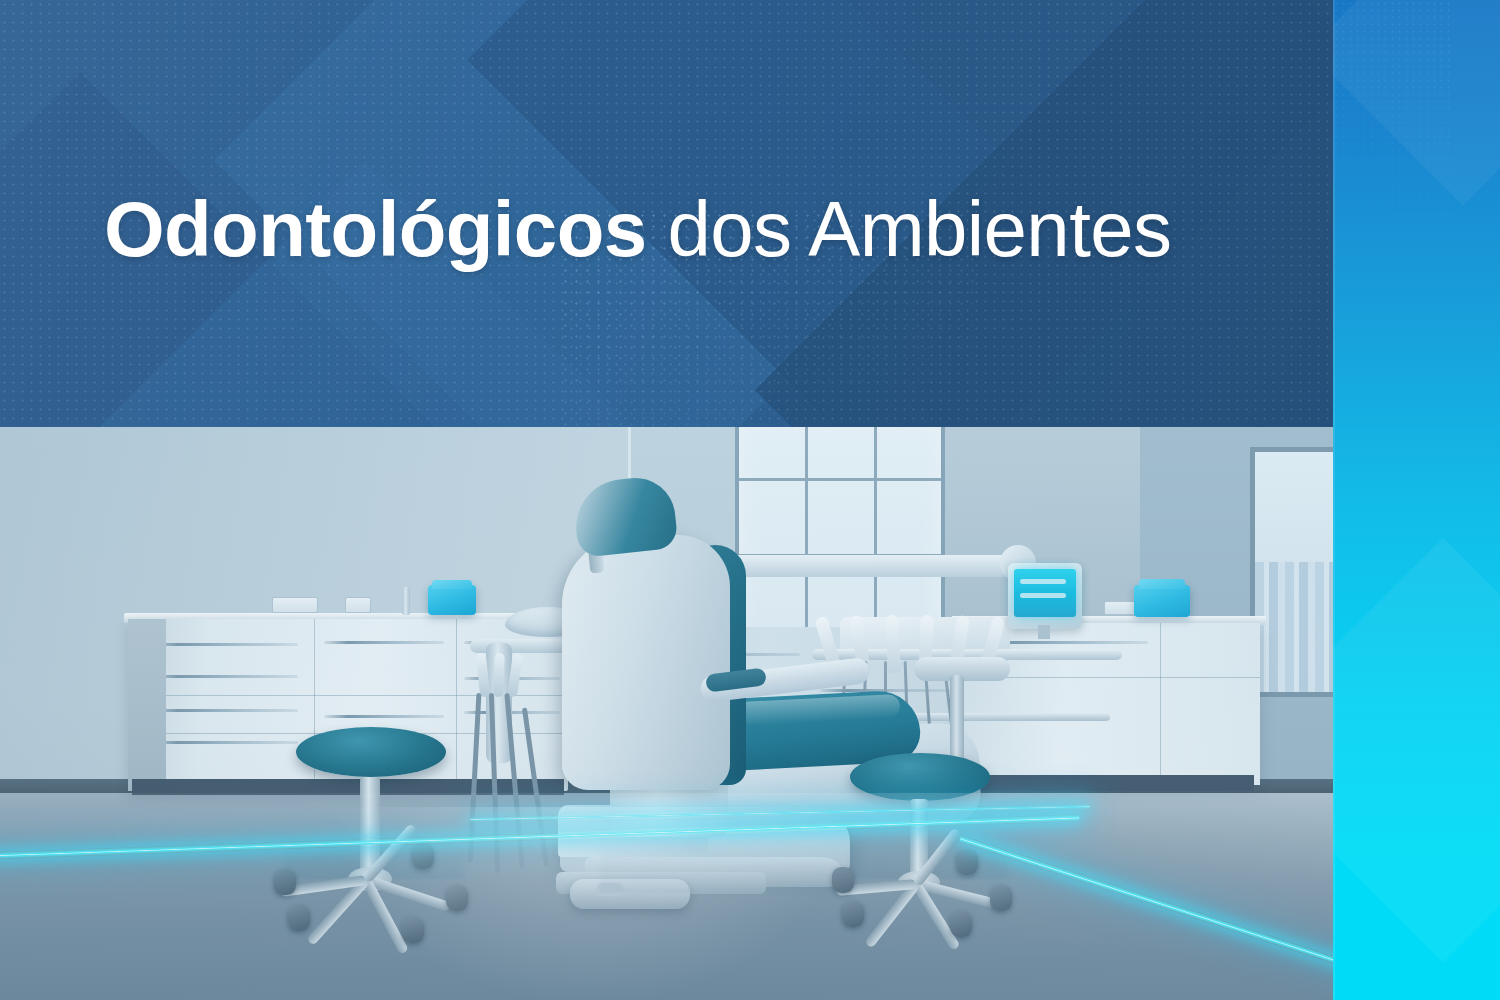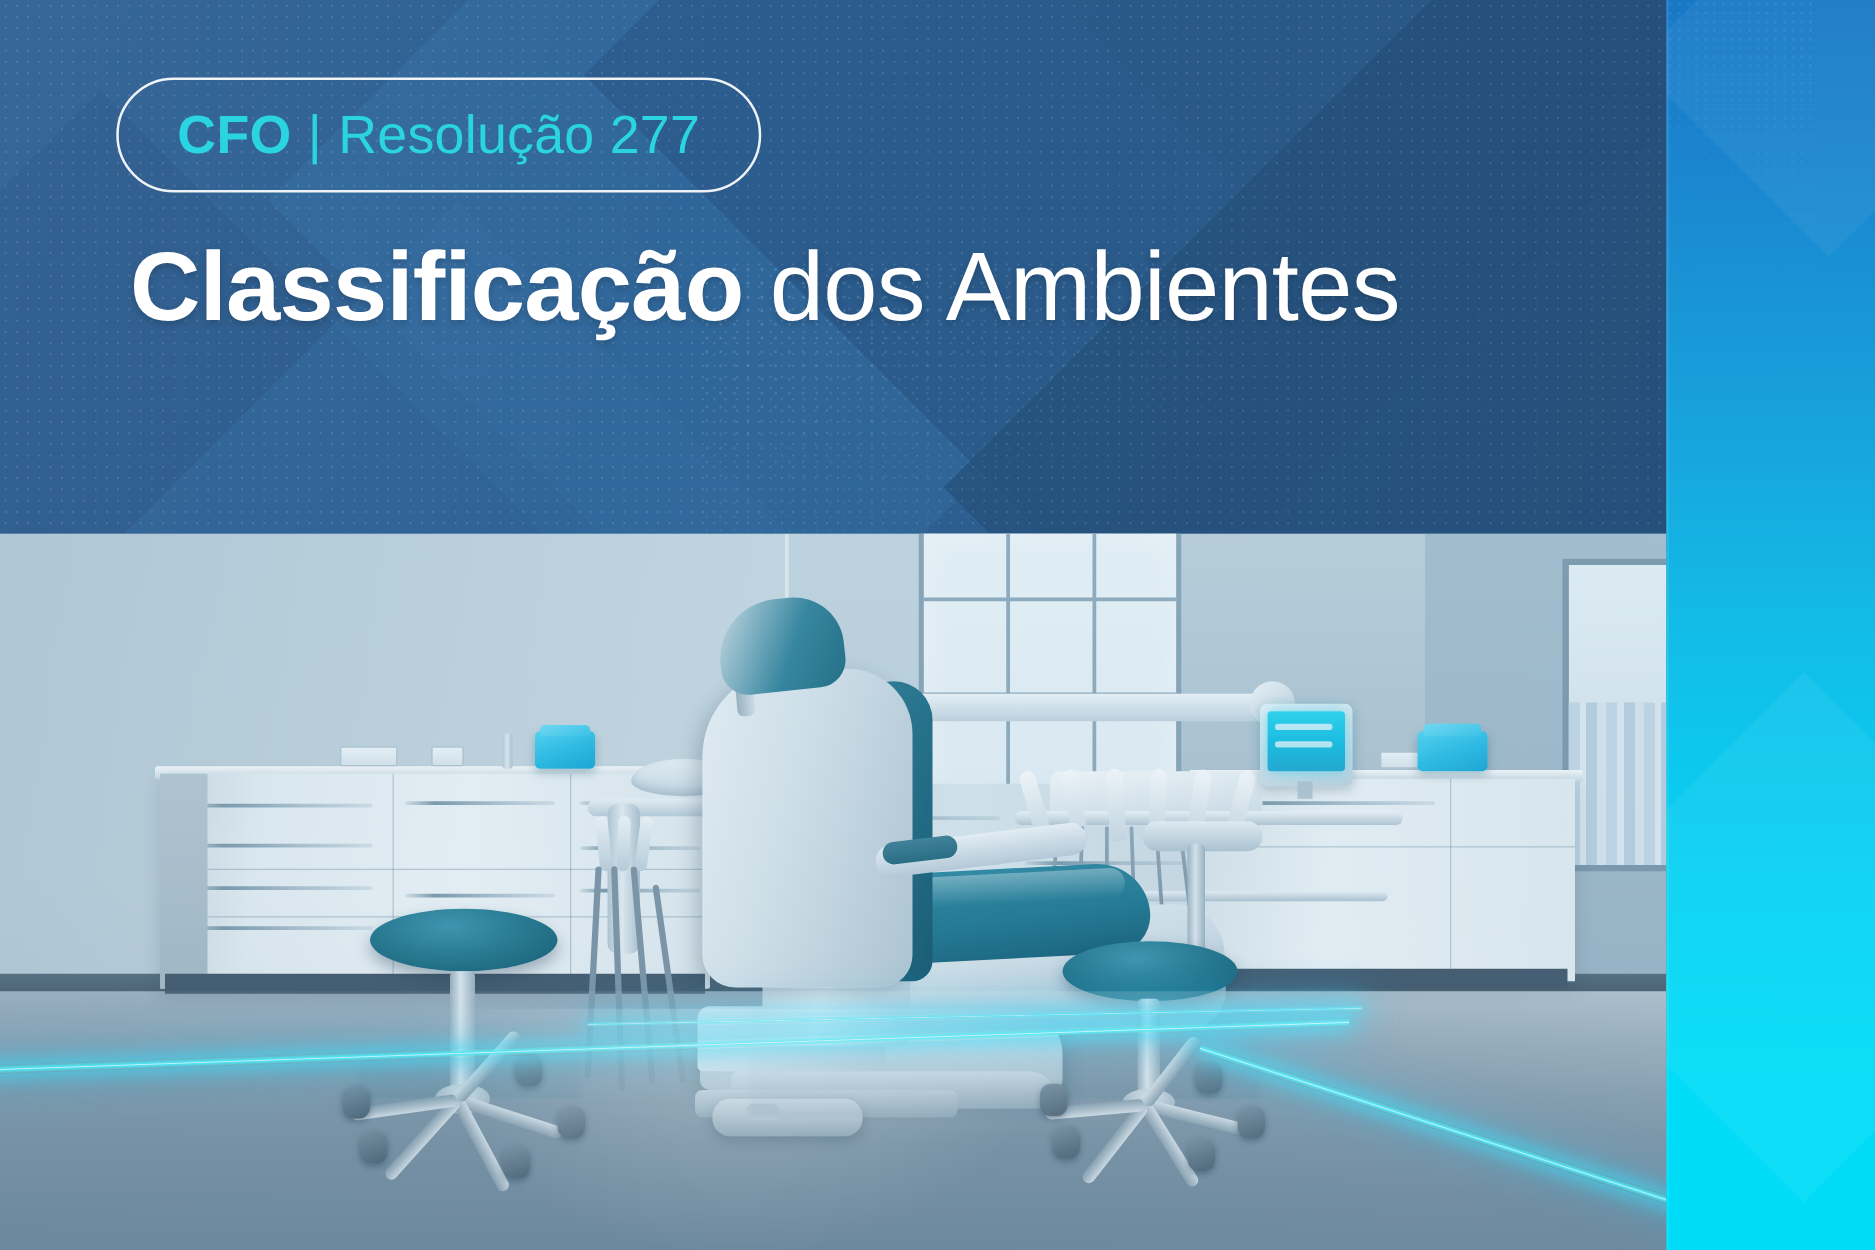--- a/index.html
+++ b/index.html
@@ -584,30 +584,23 @@
   <div class="header-band">
     <div class="facet facet-a"></div>
     <div class="facet facet-b"></div>
     <div class="facet facet-c"></div>
     <div class="facet facet-d"></div>
     <div class="facet facet-e"></div>
     <div class="halftone"></div>
     <div class="halftone-dense"></div>
     <div class="header-sheen"></div>
 
-    <div class="badge">
-      <div class="badge-text">
-        <span class="badge-org">CFO</span>
-        <span class="badge-sep">|</span>
-        <span class="badge-res">Resolução 277</span>
-      </div>
-    </div>
 
     <div class="title-block">
-      <div class="title-line"><span class="tw-bold">Classificação</span><span class="tw-light"> dos Ambientes</span></div>
+      <div class="title-line"><span class="tw-bold">Odontológicos</span><span class="tw-light"> dos Ambientes</span></div>
     </div>
   </div>
 
   <div class="photo">
 
     <div class="ph wall-left"></div>
     <div class="ph wall-back"></div>
     <div class="ph wall-right"></div>
     <div class="ph wall-corner"></div>
 

